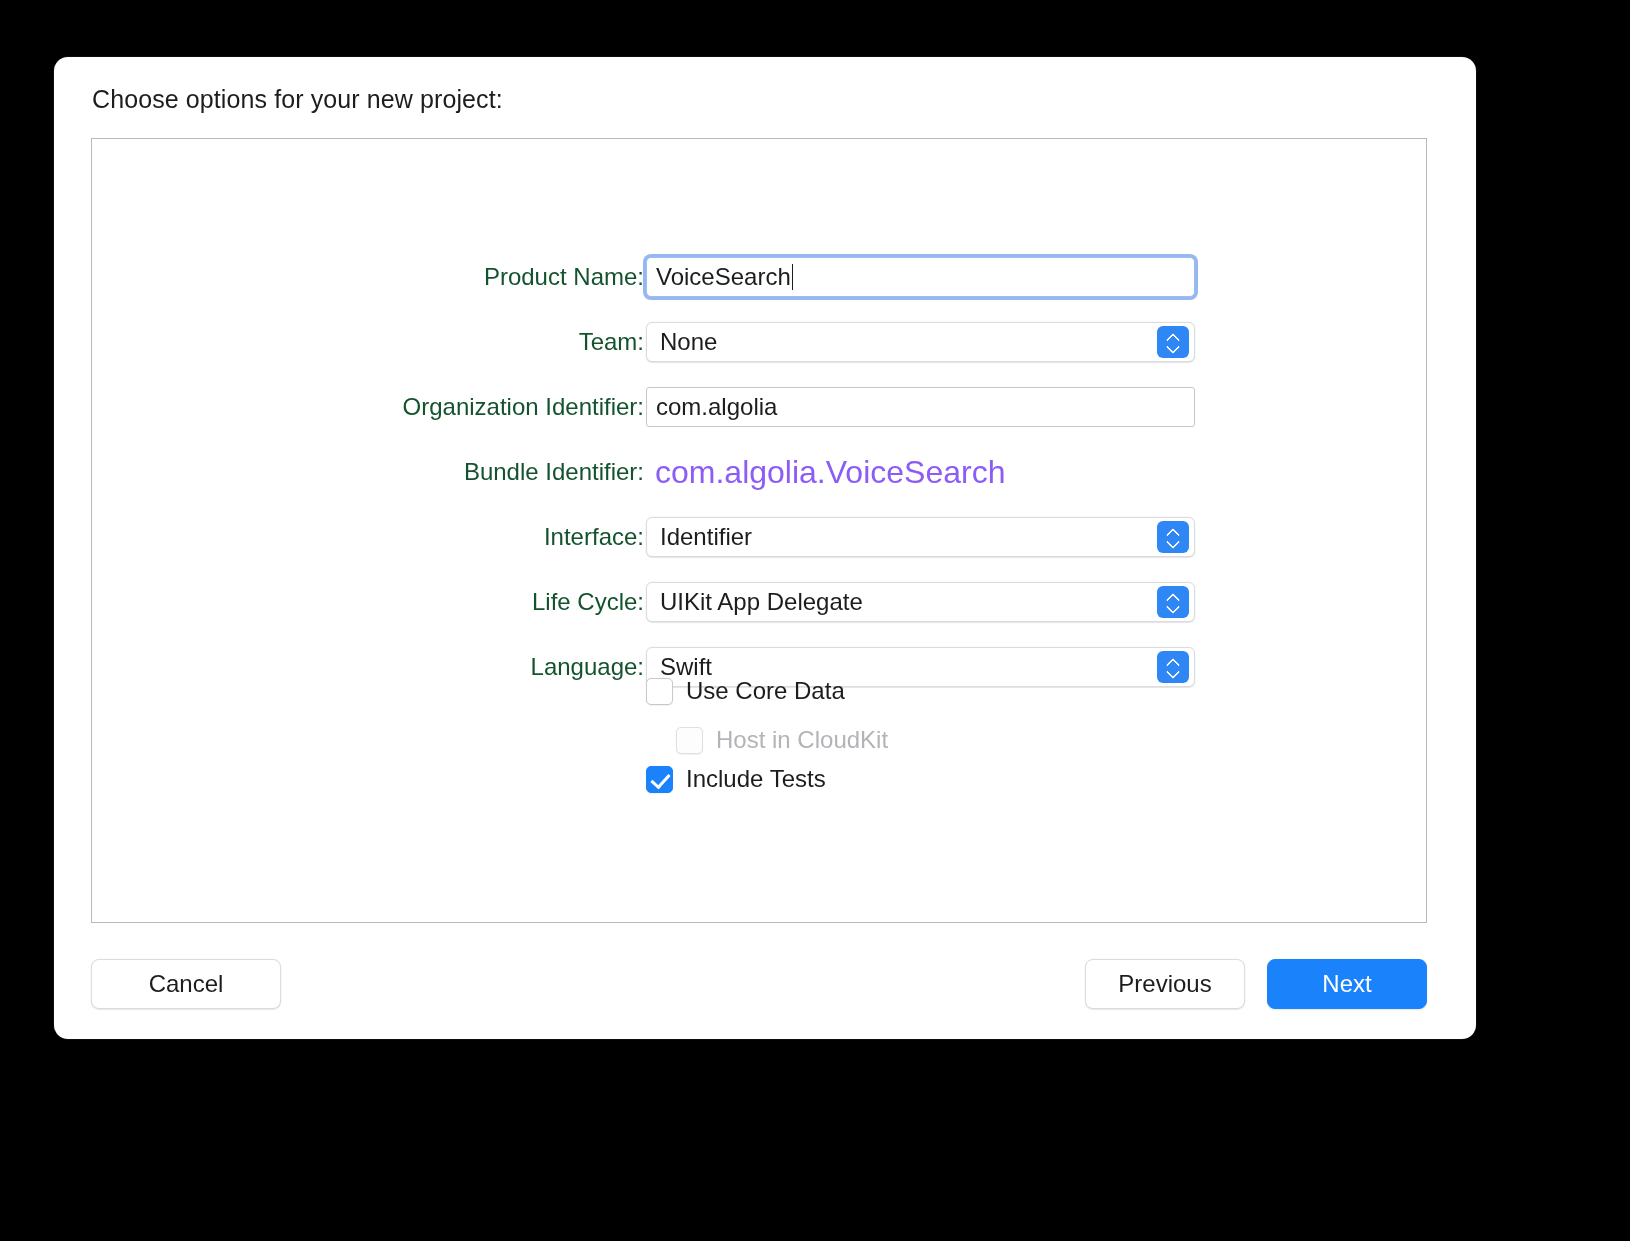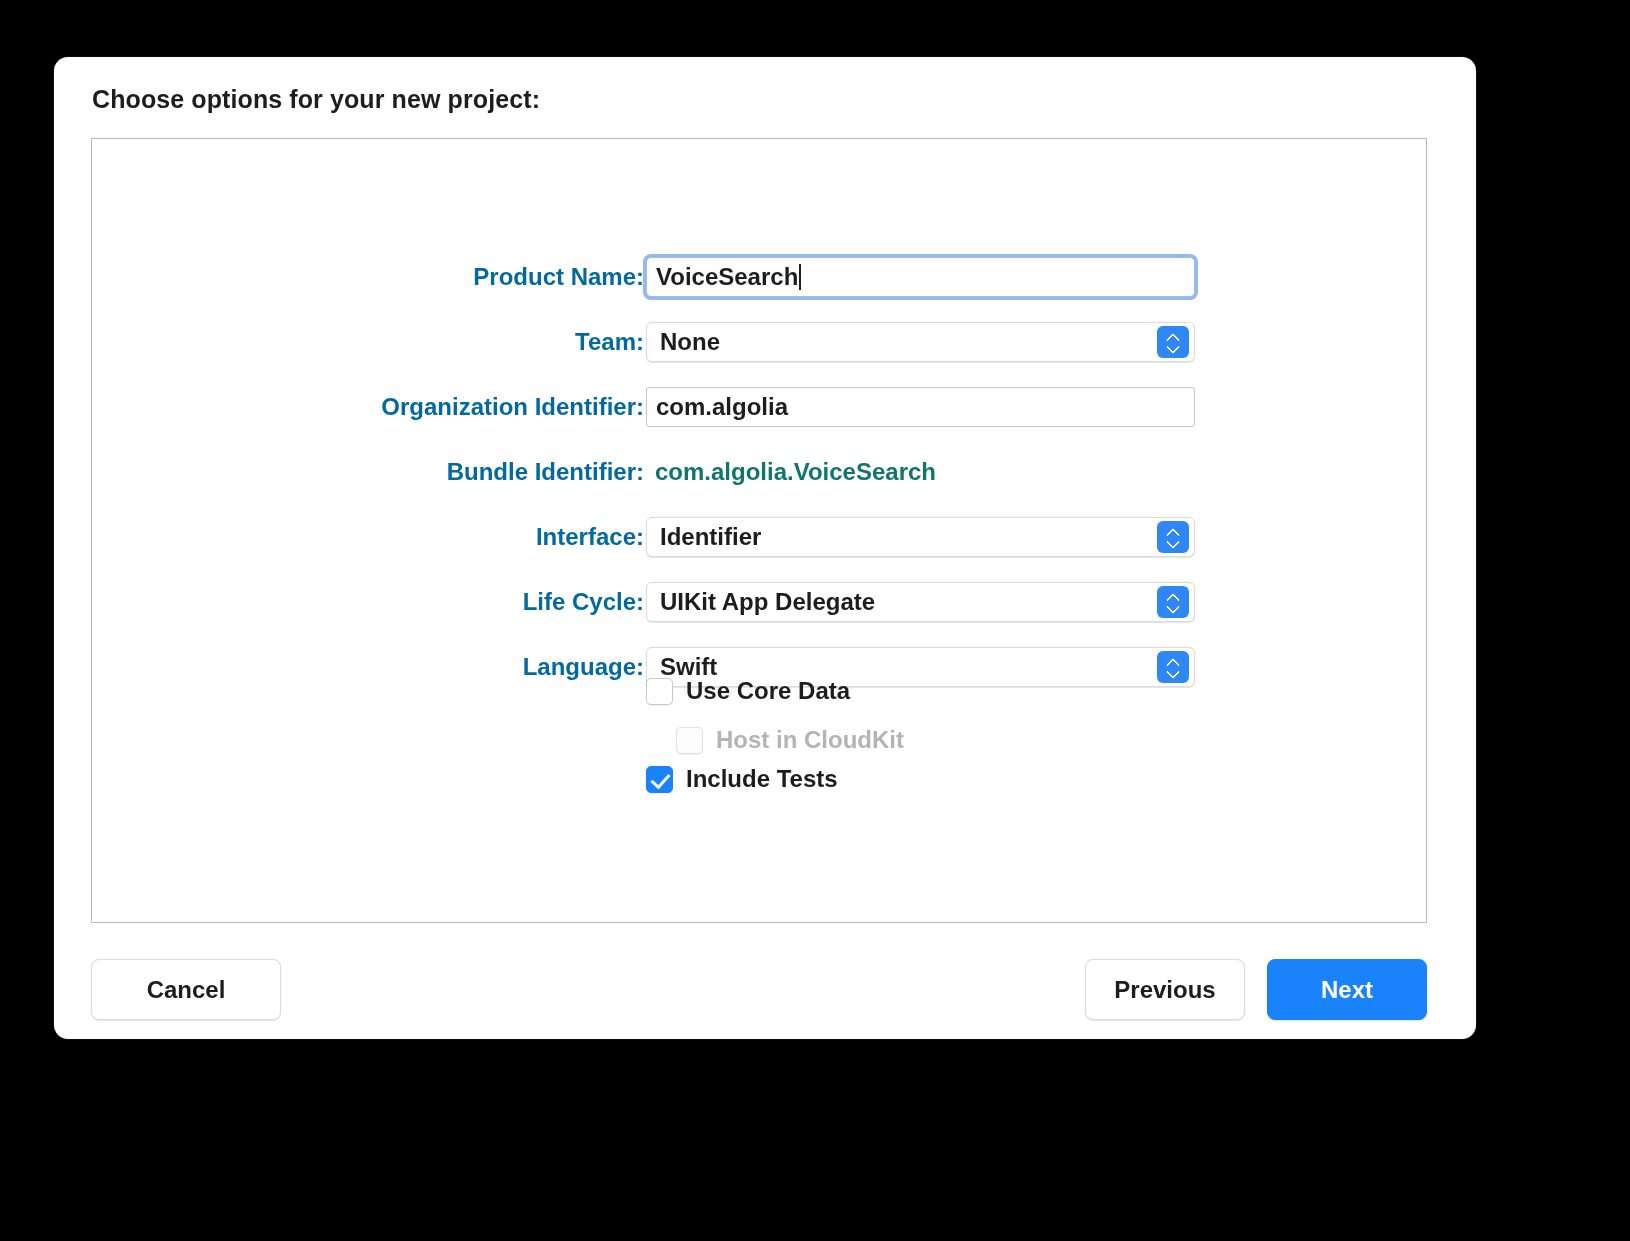--- a/index.html
+++ b/index.html
@@ -10,21 +10,20 @@
     font-family: "Liberation Sans", sans-serif;
     -webkit-font-smoothing: antialiased;
   }
 
   #screen {
     position: relative;
     width: 1630px;
     height: 1241px;
     background: #000000;
     overflow: hidden;
-    font-weight: bold;
   }
 
   
   .dialog {
     position: absolute;
     left: 54px;
     top: 57px;
     width: 1422px;
     height: 982px;
     background: #ffffff;
@@ -66,21 +65,21 @@
     height: 40px;
     margin-bottom: 25px;
   }
 
   .row-label {
     position: absolute;
     right: 782px;
     top: 50%;
     transform: translateY(-50%);
     font-size: 24px;
-    color: #0369a1;
+    color: #14532d;
     white-space: nowrap;
     text-align: right;
   }
 
   .field-area {
     position: absolute;
     left: 554px;
     top: 0;
     width: 549px;
     height: 100%;
@@ -118,22 +117,22 @@
     vertical-align: middle;
   }
 
   
   .static-value {
     position: relative;
     height: 40px;
     display: flex;
     align-items: center;
     padding-left: 9px;
-    font-size: 24px;
-    color: #0f766e;
+    font-size: 32px;
+    color: #8b5cf6;
     white-space: nowrap;
   }
 
   
   .popup {
     position: relative;
     width: 100%;
     height: 40px;
     background: #ffffff;
     border: 1px solid #dcdcde;
@@ -241,21 +240,21 @@
   .footer {
     position: absolute;
     left: 37px;
     top: 902px;
     width: 1336px;
     height: 48px;
   }
   .btn {
     position: absolute;
     top: 0;
-    height: 61px;
+    height: 50px;
     border-radius: 8px;
     display: flex;
     align-items: center;
     justify-content: center;
     font-size: 24px;
     white-space: nowrap;
     border: 1px solid #dcdcde;
     background: #ffffff;
     color: #1d1d1f;
     box-shadow: 0 1px 1px rgba(0,0,0,0.08), 0 0 0 0.5px rgba(0,0,0,0.03);

